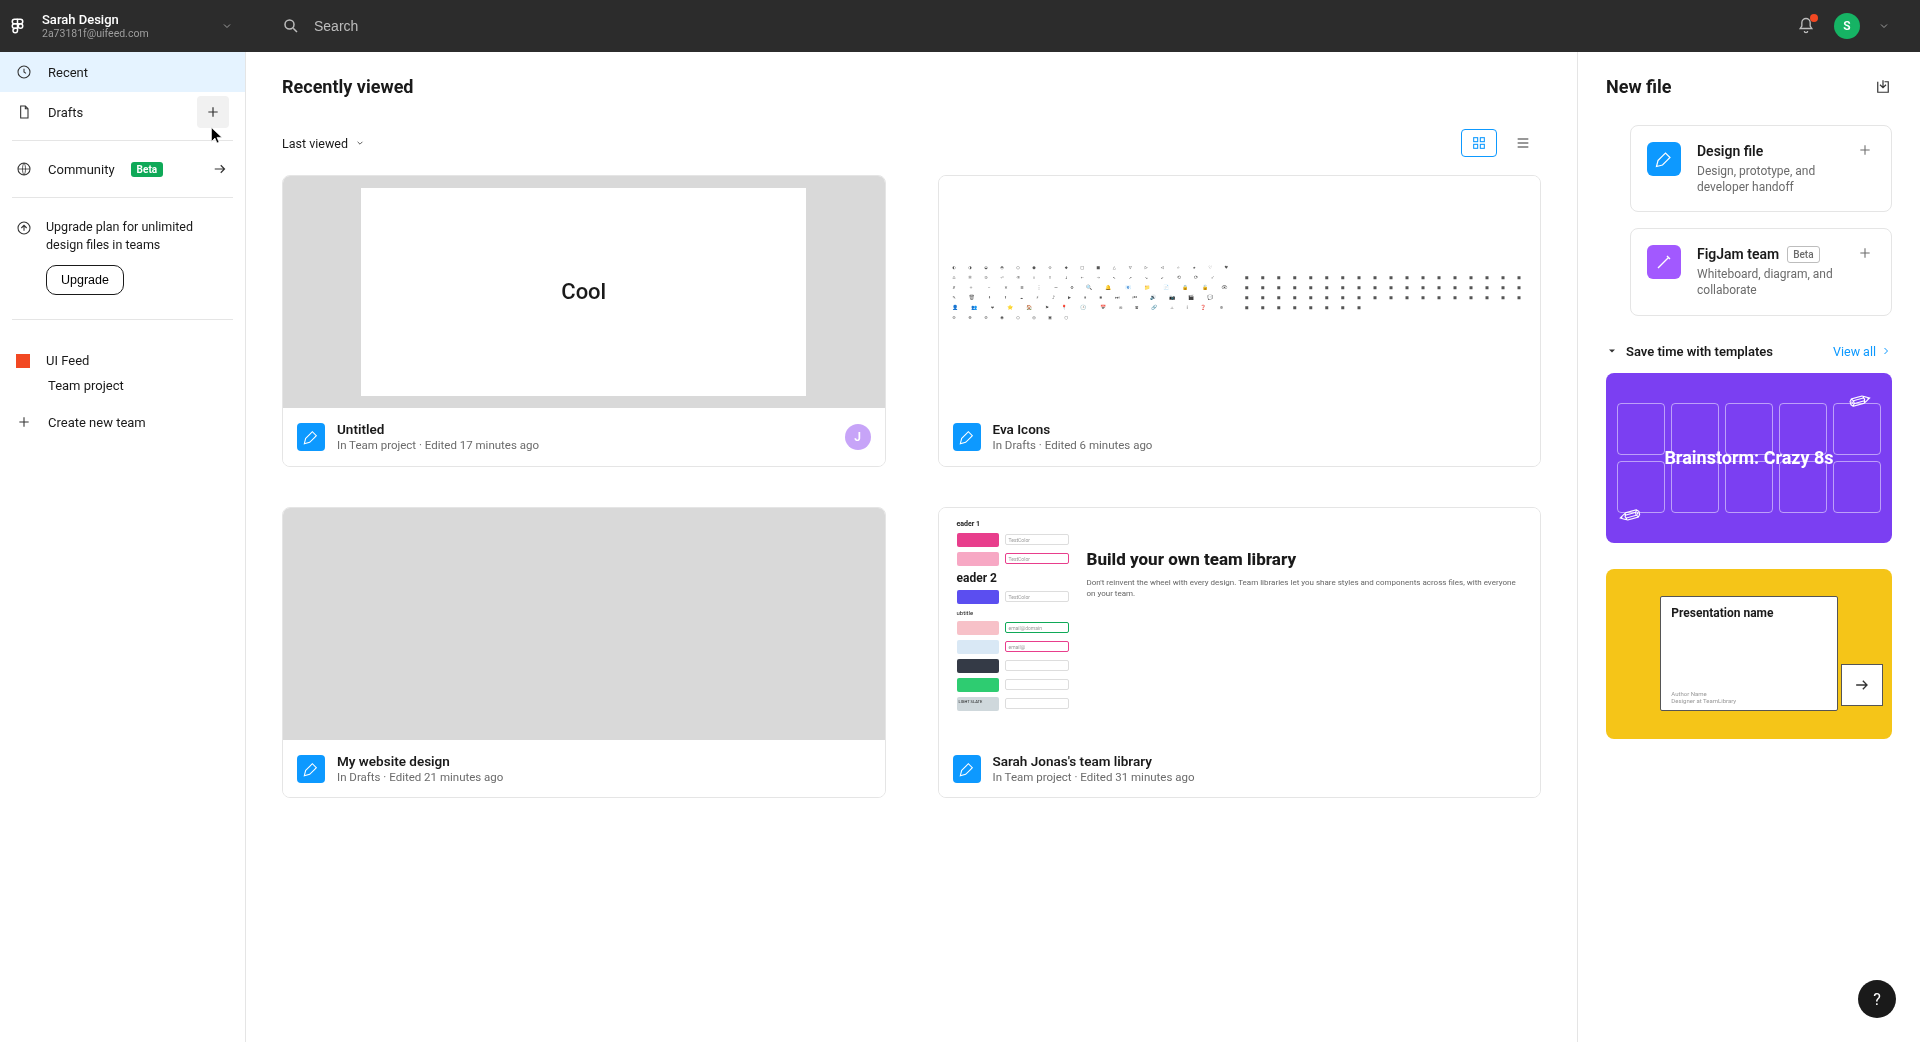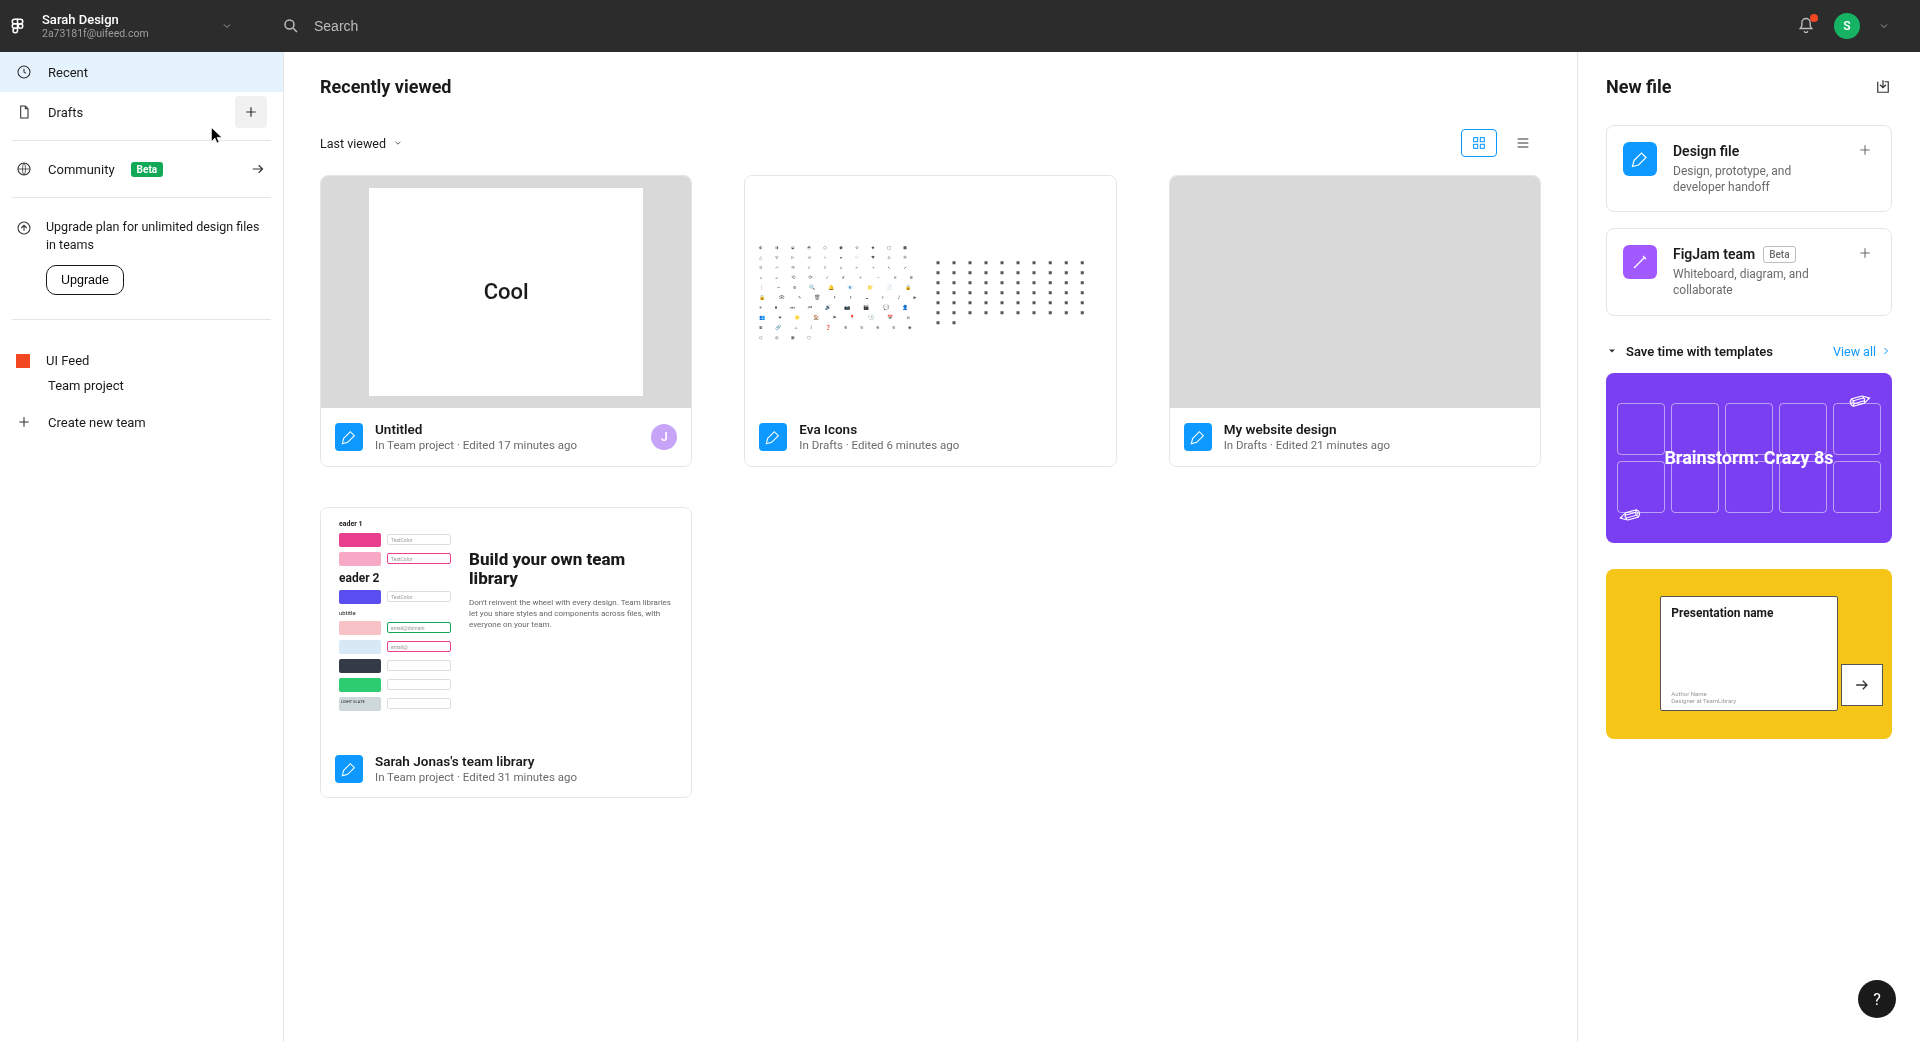--- a/index.html
+++ b/index.html
@@ -21,21 +21,21 @@
 
 .topbar-right { display: flex; align-items: center; gap: 18px; padding-right: 30px; }
 .notif { position: relative; width: 20px; height: 20px; }
 .notif-dot { position:absolute; top:-2px; right:-2px; width:8px; height:8px; background:#f24822; border-radius:50%; }
 .avatar { width: 26px; height: 26px; border-radius: 50%; background:#16b364; color:#fff; display:flex; align-items:center; justify-content:center; font-weight:600; font-size:12px; }
 
 
 .layout { display: flex; height: calc(100vh - 52px); }
 
 
-.sidebar { width: 284px; border-right: 1px solid #e5e5e5; display:flex; flex-direction:column; background:#fff; }
+.sidebar { width: 246px; border-right: 1px solid #e5e5e5; display:flex; flex-direction:column; background:#fff; }
 .side-item { height: 40px; display:flex; align-items:center; padding: 0 16px; gap: 16px; font-size: 13px; cursor:pointer; }
 .side-item.active { background:#e5f3ff; }
 .side-item .icon { width: 16px; height: 16px; color:#333; flex-shrink:0; }
 .side-item .grow { flex:1; }
 .side-item .action { width: 32px; height:32px; display:flex; align-items:center; justify-content:center; border-radius:4px; }
 .side-item.drafts .action:hover, .side-item.drafts .action { background:#f1f1f1; }
 .hr { height:1px; background:#e5e5e5; margin: 8px 12px; }
 .beta-pill { background:#0fa958; color:#fff; border-radius:3px; font-size:10px; font-weight:700; padding:2px 6px; }
 
 .upgrade-block { padding: 12px 16px 16px 46px; font-size:12.5px; line-height:1.4; color:#1a1a1a; }
@@ -53,21 +53,21 @@
 .main { flex:1; display:flex; }
 
 .center { flex:1; overflow:auto; padding: 24px 36px; border-right:1px solid #e5e5e5; }
 .center h1 { font-size:18px; font-weight:700; margin-bottom:32px; }
 .controls-row { display:flex; align-items:center; justify-content:space-between; margin-bottom:18px; }
 .sort-drop { display:flex; align-items:center; gap:6px; font-size:12.5px; cursor:pointer; }
 .view-toggle { display:flex; gap:8px; }
 .view-btn { width:36px; height:28px; border:1px solid transparent; border-radius:4px; display:flex; align-items:center; justify-content:center; cursor:pointer; }
 .view-btn.active { border-color:#0d99ff; color:#0d99ff; }
 
-.grid { display:grid; grid-template-columns: 1fr 1fr 1fr; gap: 40px 52px; }
+.grid { display:grid; grid-template-columns: 1fr 1fr; gap: 40px 52px; }
 .card { border:1px solid #e5e5e5; border-radius:8px; overflow:hidden; cursor:pointer; }
 .thumb { height:232px; background:#e5e5e5; display:flex; align-items:center; justify-content:center; }
 .card-footer { padding:12px 14px; display:flex; align-items:center; gap:12px; background:#fff; }
 .file-icon { width:28px; height:28px; background:#0d99ff; border-radius:4px; display:flex; align-items:center; justify-content:center; flex-shrink:0; }
 .file-info { flex:1; line-height:1.35; }
 .file-title { font-size:13.5px; font-weight:600; }
 .file-meta { font-size:11.5px; color:#6b6b6b; }
 .mini-avatar { width:26px; height:26px; border-radius:50%; background:#c7a4f8; color:#fff; display:flex; align-items:center; justify-content:center; font-weight:600; font-size:12px; }
 
 
@@ -84,21 +84,21 @@
 .thumb-lib-right { flex:1; padding-top:30px; }
 .thumb-lib-right h2 { font-size:17px; font-weight:800; line-height:1.15; margin-bottom:8px; }
 .thumb-lib-right p { font-size:8px; color:#666; line-height:1.4; }
 
 
 .right { width: 342px; padding: 24px 28px; overflow:auto; }
 .right-head { display:flex; align-items:center; justify-content:space-between; margin-bottom:28px; }
 .right-head h2 { font-size:18px; font-weight:700; }
 .import-icon { width:18px; height:18px; cursor:pointer; }
 
-.newfile-card { border:1px solid #e5e5e5; border-radius:8px; padding:16px; display:flex; align-items:flex-start; gap:16px; margin-bottom:16px; cursor:pointer; position:relative; }
+.newfile-card { border:1px solid #e5e5e5; border-radius:8px; padding:16px; display:flex; align-items:flex-start; gap:16px; margin-bottom:16px; cursor:pointer; position:relative;margin-left:24px; }
 .newfile-icon { width:34px; height:34px; border-radius:6px; display:flex; align-items:center; justify-content:center; flex-shrink:0; }
 .nf-design { background:#0d99ff; }
 .nf-figjam { background:#a259ff; }
 .newfile-text { flex:1; line-height:1.35; }
 .nf-title { font-size:14px; font-weight:600; display:flex; align-items:center; gap:8px; }
 .nf-desc { font-size:12px; color:#6b6b6b; margin-top:2px; }
 .nf-plus { width:18px; height:18px; color:#6b6b6b; }
 .beta-outline { border:1px solid #bdbdbd; color:#6b6b6b; border-radius:3px; font-size:10px; padding:1px 5px; font-weight:500; }
 
 .templates-head { display:flex; align-items:center; justify-content:space-between; margin: 28px 0 14px 0; font-size:13px; }

